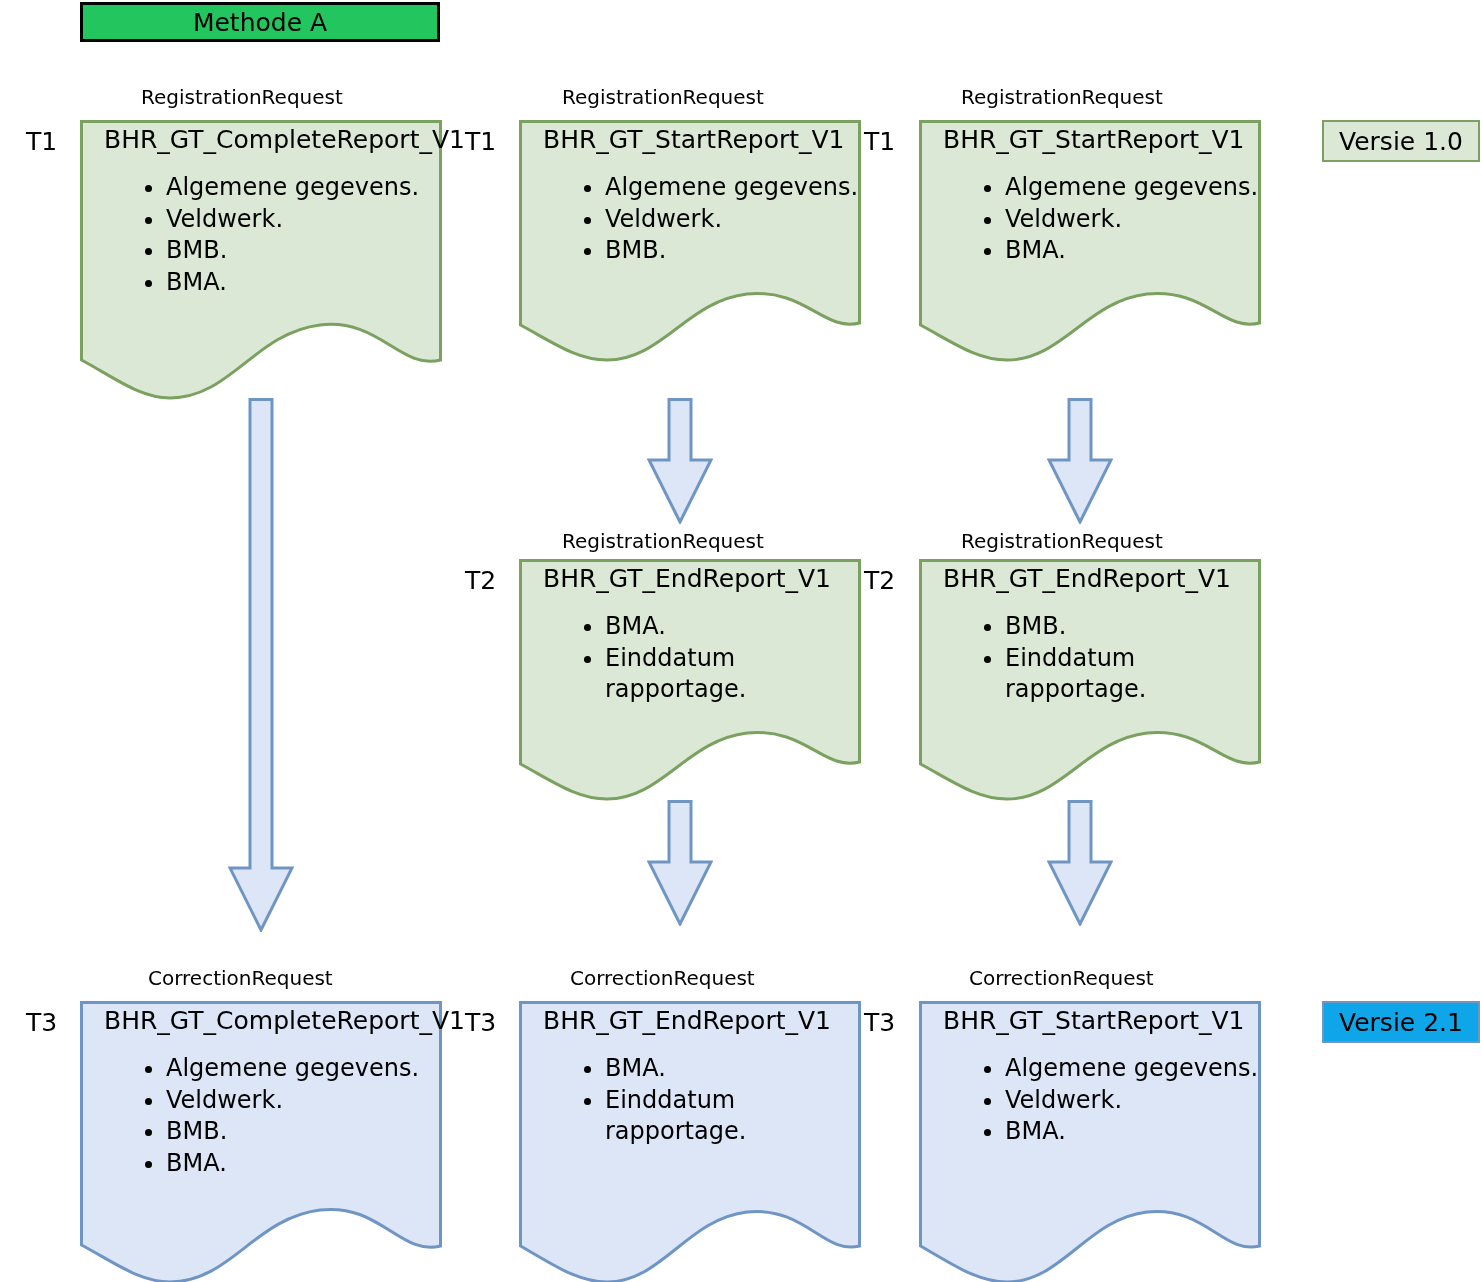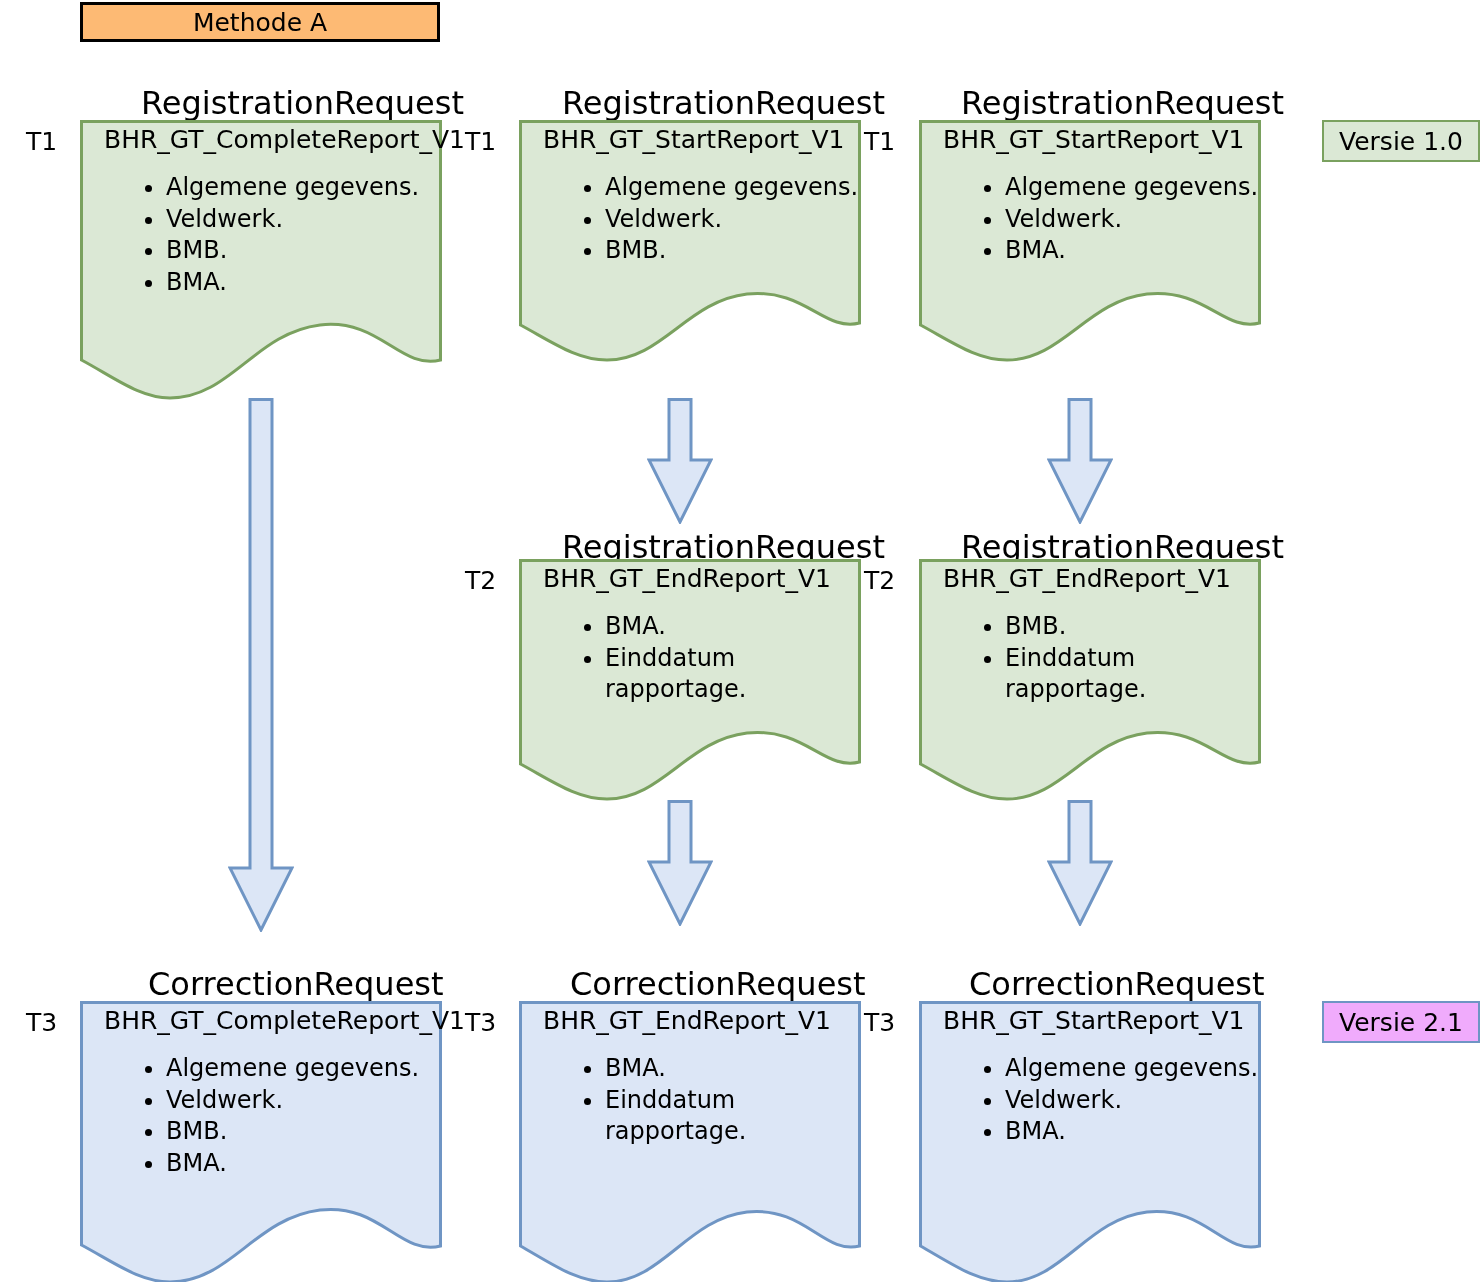--- a/index.html
+++ b/index.html
@@ -5,29 +5,29 @@
   html,body{margin:0;padding:0;background:#ffffff;}
   body{
     width:1482px;height:1282px;position:relative;overflow:hidden;
     font-family:"DejaVu Sans","Liberation Sans",sans-serif;
     color:#000000;
   }
   .canvas{position:absolute;left:0;top:0;width:1482px;height:1282px;}
 
   
   .method-header{
-    position:absolute;border:3px solid #000000;background:#fdba74;
+    position:absolute;border:3px solid #000000;background:#22c55e;
     display:flex;align-items:center;justify-content:center;
     font-size:25px;line-height:1;letter-spacing:0px;
     box-sizing:border-box;
   }
 
   
   .req-caption{
-    position:absolute;font-size:32px;line-height:1;white-space:nowrap;
+    position:absolute;font-size:20px;line-height:1;white-space:nowrap;
   }
 
   
   .t-label{
     position:absolute;font-size:25px;line-height:1;white-space:nowrap;
   }
 
   
   .doc{position:absolute;}
   .doc svg{position:absolute;left:0;top:0;display:block;}
@@ -40,21 +40,21 @@
     font-size:24px;line-height:1.32;
   }
   .doc-list li{margin:0;padding:0;}
 
   
   .version-badge{
     position:absolute;display:flex;align-items:center;justify-content:center;
     font-size:25px;line-height:1;box-sizing:border-box;
   }
   .version-green{background:#dbe8d5;border:2px solid #7aa15f;text-align:right;}
-  .version-blue{background:#f0abfc;border:2px solid #6f95c4;}
+  .version-blue{background:#0ea5e9;border:2px solid #6f95c4;}
 
   
   .arrow{position:absolute;}
   .arrow svg{display:block;}
 </style>
 </head>
 <body>
 
 <div class="canvas">
 

